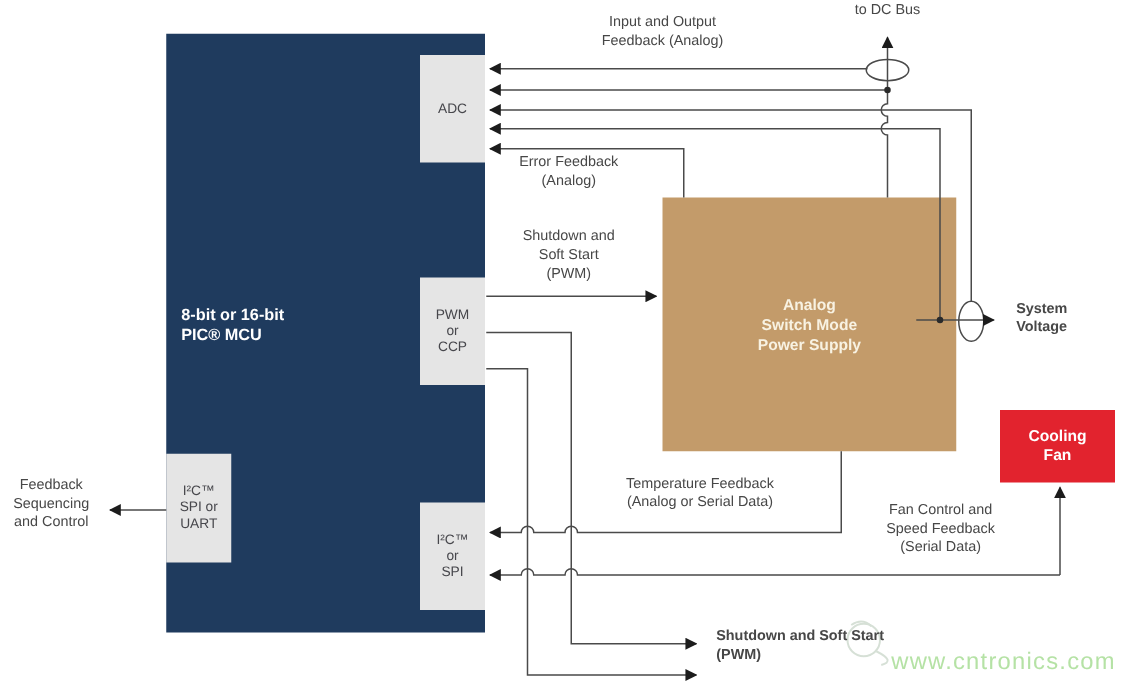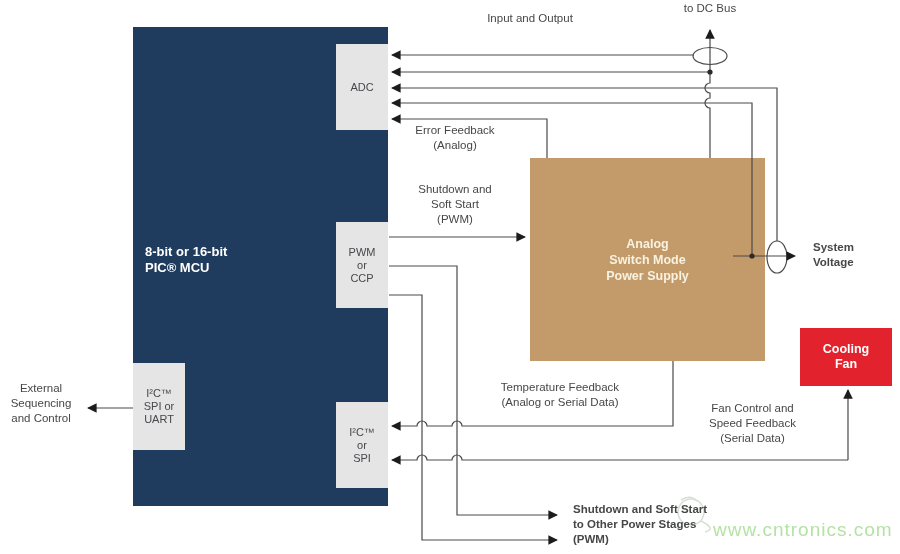--- a/index.html
+++ b/index.html
@@ -116,20 +116,21 @@
 
     <g fill="none" stroke="#c9d6c9" stroke-width="1.6" opacity="0.75">
       <circle cx="691" cy="512" r="13"></circle>
       <path d="M701,521 Q717,529 705,532"></path>
       <path d="M681,500 Q690,494 697,501"></path>
     </g>
   </svg>
 
   <div class="lbl" id="lbl-io">
     <div>Input and Output</div>
+    <div>Feedback (Analog)</div>
   </div>
   <div class="lbl" id="lbl-dcbus">to DC Bus</div>
   <div class="lbl" id="lbl-error">
     <div>Error Feedback</div>
     <div>(Analog)</div>
   </div>
   <div class="lbl" id="lbl-shutdown">
     <div>Shutdown and</div>
     <div>Soft Start</div>
     <div>(PWM)</div>
@@ -141,24 +142,23 @@
   <div class="lbl" id="lbl-temp">
     <div>Temperature Feedback</div>
     <div>(Analog or Serial Data)</div>
   </div>
   <div class="lbl" id="lbl-fanctl">
     <div>Fan Control and</div>
     <div>Speed Feedback</div>
     <div>(Serial Data)</div>
   </div>
   <div class="lbl" id="lbl-ext">
-    <div>External</div>
+    <div>Feedback</div>
     <div>Sequencing</div>
     <div>and Control</div>
   </div>
   <div class="lbl left" id="lbl-other">
     <div>Shutdown and Soft Start</div>
-    <div>to Other Power Stages</div>
     <div>(PWM)</div>
   </div>
 
   <div id="watermark">www.cntronics.com</div>
 </div>
 
 </body></html>

